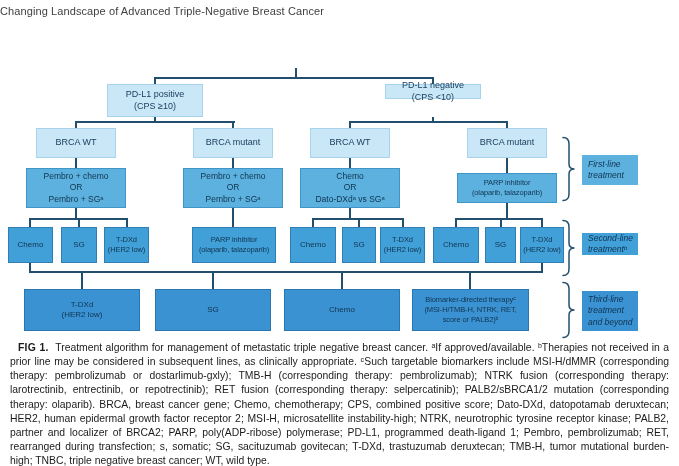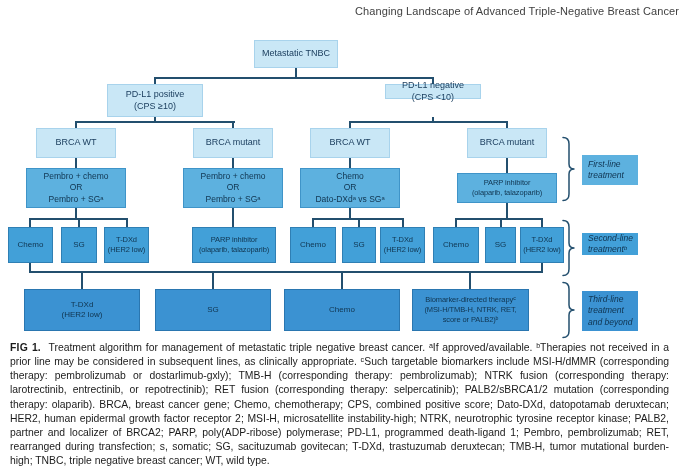--- a/index.html
+++ b/index.html
@@ -1,21 +1,21 @@
 <!DOCTYPE html>
 <html><head>
 <meta charset="utf-8">
 <style>
   html,body{margin:0;padding:0;background:#ffffff;}
   #stage{
     position:relative;width:679px;height:466px;background:#ffffff;overflow:hidden;
     font-family:"Liberation Sans","DejaVu Sans",sans-serif;
   }
   #title{
-    position:absolute;top:5px;left:0;width:100%;text-align:right;
+    position:absolute;top:5px;left:0;width:100%;text-align:left;
     font-size:11px;color:#414141;letter-spacing:.1px;
   }
   .box{
     position:absolute;display:flex;align-items:center;justify-content:center;
     text-align:center;white-space:pre-line;line-height:1.3;color:#10344f;
     box-sizing:border-box;
   }
   .pale{background:#c9e7f6;border:1px solid #a8d3ec;font-size:9px;color:#1d4060;}
   .row1{background:#5db1df;border:1px solid #3f94c8;font-size:8.5px;}
   .row2{background:#42a0d8;border:1px solid #2f7fb4;font-size:8px;}
@@ -28,30 +28,29 @@
   }
   .lab1{background:#5db1df;}
   .lab2{background:#42a0d8;}
   .lab3{background:#3b92d2;}
   .ln{position:absolute;background:#234f6e;}
   .brace{position:absolute;}
   #caption{
     position:absolute;top:341px;left:10px;width:659px;
     font-size:10.4px;line-height:1.36;color:#1b1b1b;text-align:justify;
   }
-  #caption b{letter-spacing:.2px;}
+  #caption b{letter-spacing:.2px;margin-left:8px;}
 </style>
 </head>
 <body>
 
 <div id="stage">
 
   <div id="title">Changing Landscape of Advanced Triple-Negative Breast Cancer</div>
 
-  <div class="box pale" style="left:254px;top:40px;width:84px;height:28px">Metastatic TNBC</div>
 
   <div class="ln" style="left:295px;top:68px;width:2px;height:9px"></div>
   <div class="ln" style="left:154px;top:77px;width:280px;height:2px"></div>
   <div class="ln" style="left:154px;top:79px;width:2px;height:5px"></div>
   <div class="ln" style="left:432px;top:79px;width:2px;height:5px"></div>
 
   <div class="box pale" style="left:107px;top:84px;width:96px;height:33px">PD-L1 positive
 (CPS ≥10)</div>
   <div class="box pale" style="left:385px;top:84px;width:96px;height:15px">PD-L1 negative
 (CPS &lt;10)</div>

